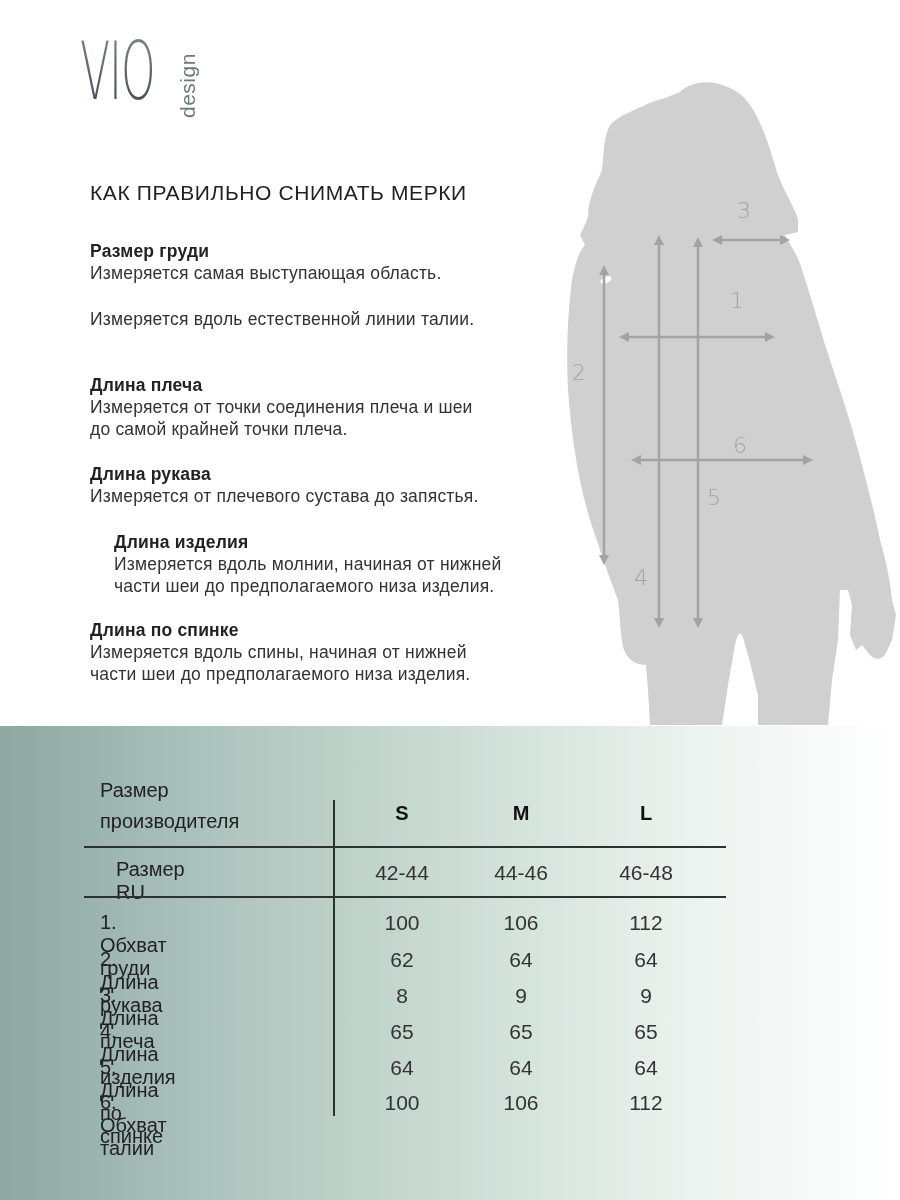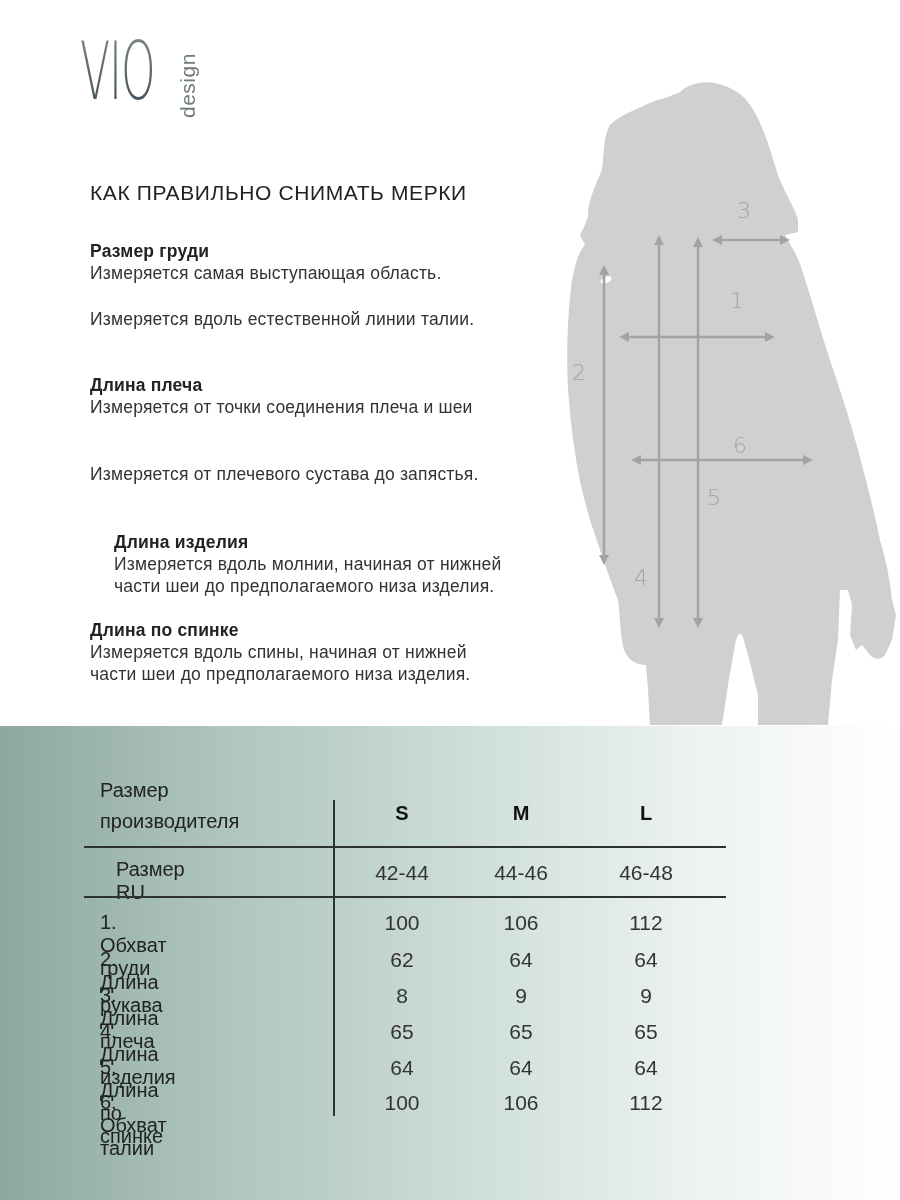--- a/index.html
+++ b/index.html
@@ -48,22 +48,24 @@
 <div class="instr" style="top:240px;">
   <div class="instr-h">Размер груди</div>
   <div class="instr-t">Измеряется самая выступающая область.</div>
 </div>
 <div class="instr" style="top:308px;">
   <div class="instr-t">Измеряется вдоль естественной линии талии.</div>
 </div>
 <div class="instr" style="top:374px;">
   <div class="instr-h">Длина плеча</div>
   <div class="instr-t">Измеряется от точки соединения плеча и шеи</div>
+  <div class="instr-t">до самой крайней точки плеча.</div>
 </div>
 <div class="instr" style="top:463px;">
+  <div class="instr-h">Длина рукава</div>
   <div class="instr-t">Измеряется от плечевого сустава до запястья.</div>
 </div>
 <div class="instr" style="top:531px;margin-left:24px;">
   <div class="instr-h">Длина изделия</div>
   <div class="instr-t">Измеряется вдоль молнии, начиная от нижней</div>
   <div class="instr-t">части шеи до предполагаемого низа изделия.</div>
 </div>
 <div class="instr" style="top:619px;">
   <div class="instr-h">Длина по спинке</div>
   <div class="instr-t">Измеряется вдоль спины, начиная от нижней</div>

